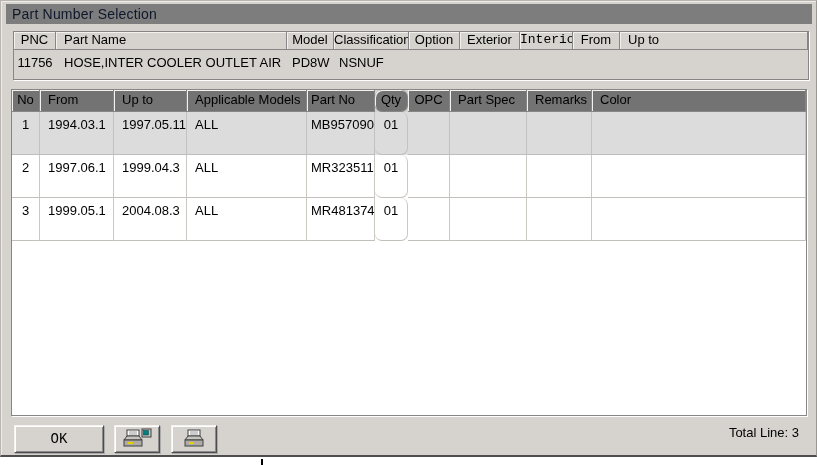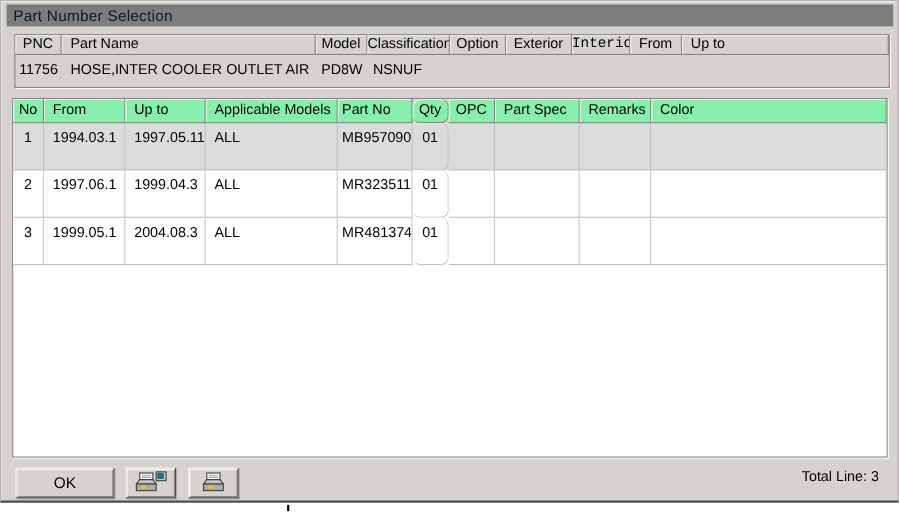--- a/index.html
+++ b/index.html
@@ -61,21 +61,21 @@
     box-shadow:1px 1px 0 #ffffff;
     overflow:hidden;
   }
   .grid-head { display:flex; height:22px; background:#d6d3ce; }
   .grid-head .cell {
     border-right:1px solid #868686;
     border-bottom:1px solid #868686;
     box-shadow:inset 1px 1px 0 #f2f1ee;
     height:22px; line-height:20px;
     white-space:nowrap; overflow:hidden;
-    background:#86efac;
+    background:#737373;
   }
   .row { display:flex; height:43px; background:#ffffff; }
   .row .cell {
     border-right:1px solid #cbc8c3;
     border-bottom:1px solid #c3c0bb;
     padding-top:6px; line-height:14px;
     white-space:nowrap; overflow:hidden;
   }
   .row.selected { background:#dcdcdc; }
   .row.selected .cell { border-right-color:#c2c2c2; border-bottom-color:#bdbdbd; }
@@ -91,21 +91,21 @@
   .t-c9{flex:1; padding-left:8px;}
   .grid-head .t-c1,.grid-head .t-c2,.grid-head .t-c3,.grid-head .t-c4,
   .grid-head .t-c7,.grid-head .t-c8,.grid-head .t-c9{ text-align:left; }
   
   .btn {
     position:absolute; height:28px;
     background:#d6d3ce;
     border:1px solid;
     border-color:#f4f3f0 #4d4d4d #4d4d4d #f4f3f0;
     box-shadow:inset 1px 1px 0 #ffffff, inset -1px -1px 0 #8a8a8a, 1px 1px 0 #aaa;
-    font-family:Liberation Sans, sans-serif;
+    font-family:Liberation Mono, monospace;
     font-size:14px; color:#000; text-align:center;
     display:flex; align-items:center; justify-content:center;
     cursor:default;
   }
   .btn-ok { left:13px; top:424px; width:90px; }
   .btn-print-preview { left:113px; top:424px; width:46px; }
   .btn-print { left:170px; top:424px; width:46px; }
   .total-line {
     position:absolute; top:424px; right:17px;
     font-size:13px; line-height:16px; white-space:nowrap;

